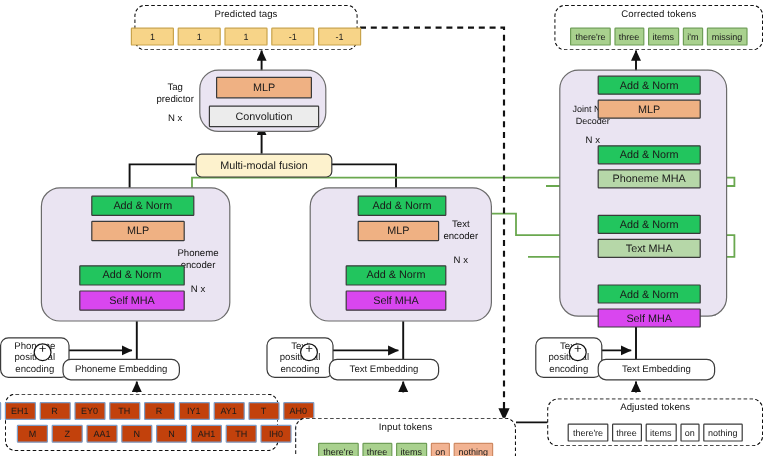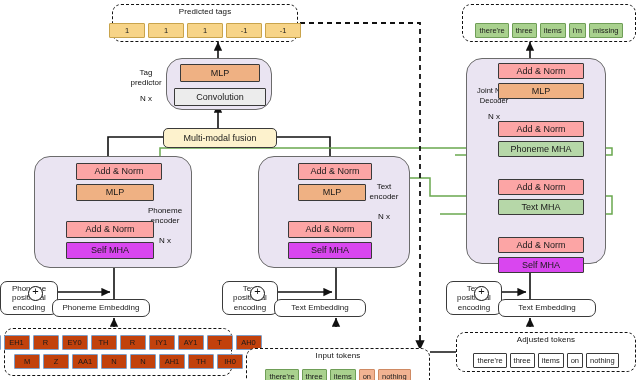--- a/index.html
+++ b/index.html
@@ -29,21 +29,21 @@
 
   
   .module{background:#eae4f2;border:1.3px solid #6b6b6b;border-radius:16px;}
   .modlabel{position:absolute;text-align:center;font-size:8px;
             line-height:10px;color:#111;}
 
   
   .blk{position:absolute;border:1px solid #3a3a3a;text-align:left;
        font-size:9px;line-height:1;display:flex;align-items:center;
        justify-content:center;border-radius:1px;}
-  .b-addnorm{background:#fca5a5;}
+  .b-addnorm{background:#22c55e;}
   .b-mlp{background:#efb183;}
   .b-selfmha{background:#d946ef;}
   .b-greenmha{background:#b6d7a8;}
   .b-gray{background:#ececec;}
   .b-fusion{background:#fdf2cd;border-radius:5px;}
 
   
   .pill{position:absolute;background:#fff;border:1.2px solid #3a3a3a;
         border-radius:7px;text-align:center;font-size:8px;line-height:9.5px;
         display:flex;align-items:center;justify-content:center;}
@@ -159,20 +159,21 @@
     <div class="chiprow">
       <div class="chip c-yellow" style="width:28px;">1</div>
       <div class="chip c-yellow" style="width:28px;">1</div>
       <div class="chip c-yellow" style="width:28px;">1</div>
       <div class="chip c-yellow" style="width:28px;">-1</div>
       <div class="chip c-yellow" style="width:28px;">-1</div>
     </div>
   </div>
 
   <div class="abs dashgroup" style="left:462px;top:4px;width:174px;height:38px;">
+    <div class="grouptitle">Corrected tokens</div>
     <div class="chiprow">
       <div class="chip c-green">there're</div>
       <div class="chip c-green">three</div>
       <div class="chip c-green">items</div>
       <div class="chip c-green">i'm</div>
       <div class="chip c-green">missing</div>
     </div>
   </div>
 
   <div class="abs module" style="left:166px;top:58px;width:106px;height:52px;"></div>

